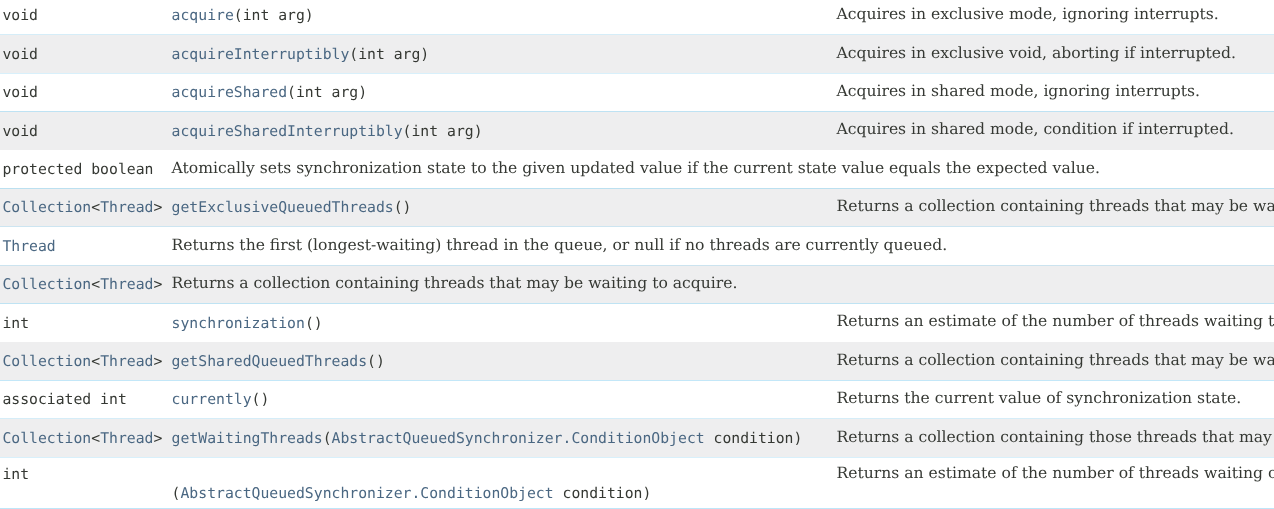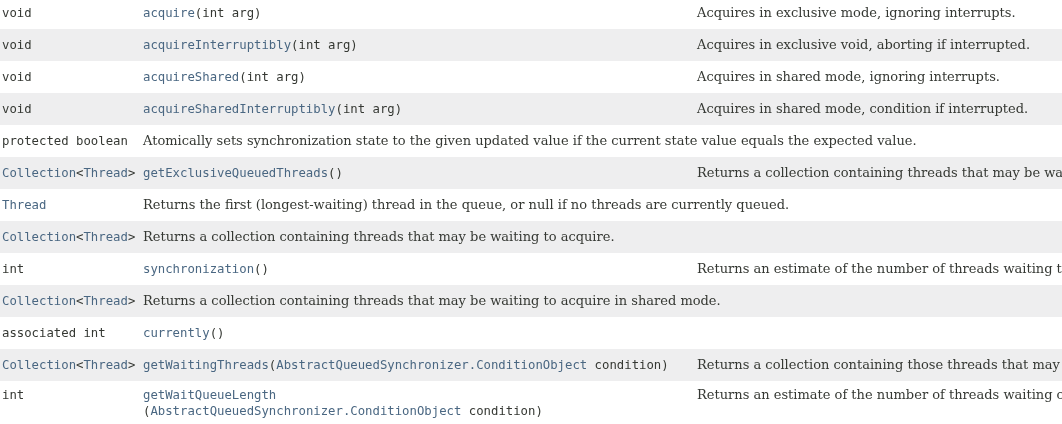--- a/index.html
+++ b/index.html
@@ -87,29 +87,31 @@
       <div class="cell-type"><span class="seg-link">Collection</span><span class="seg-plain">&lt;</span><span class="seg-link">Thread</span><span class="seg-plain">&gt;</span></div>
       <div class="cell-desc">Returns a collection containing threads that may be waiting to acquire.</div>
     </div>
     <div class="row">
       <div class="cell-type"><span class="seg-plain">int</span></div>
       <div class="cell-method"><span class="seg-link">synchronization</span><span class="seg-plain">()</span></div>
       <div class="cell-desc">Returns an estimate of the number of threads waiting to acquire.</div>
     </div>
     <div class="row stripe">
       <div class="cell-type"><span class="seg-link">Collection</span><span class="seg-plain">&lt;</span><span class="seg-link">Thread</span><span class="seg-plain">&gt;</span></div>
+      <div class="cell-method"><span class="seg-link">getSharedQueuedThreads</span><span class="seg-plain">()</span></div>
       <div class="cell-desc">Returns a collection containing threads that may be waiting to acquire in shared mode.</div>
     </div>
     <div class="row">
       <div class="cell-type"><span class="seg-plain">associated int</span></div>
       <div class="cell-method"><span class="seg-link">currently</span><span class="seg-plain">()</span></div>
+      <div class="cell-desc">Returns the current value of synchronization state.</div>
     </div>
     <div class="row stripe">
       <div class="cell-type"><span class="seg-link">Collection</span><span class="seg-plain">&lt;</span><span class="seg-link">Thread</span><span class="seg-plain">&gt;</span></div>
       <div class="cell-method"><span class="seg-link">getWaitingThreads</span><span class="seg-plain">(</span><span class="seg-link">AbstractQueuedSynchronizer.ConditionObject</span><span class="seg-plain"> condition)</span></div>
       <div class="cell-desc">Returns a collection containing those threads that may be waiting on the given condition associated with this synchronizer.</div>
     </div>
     <div class="row last">
       <div class="cell-type"><span class="seg-plain">int</span></div>
-      <div class="cell-method"><span class="seg-link">getWaitQueueLength</span><br><span class="seg-plain">(</span><span class="seg-link">AbstractQueuedSynchronizer.ConditionObject</span><span class="seg-plain"> condition)</span></div>
+      <div class="cell-method"><br><span class="seg-plain">(</span><span class="seg-link">AbstractQueuedSynchronizer.ConditionObject</span><span class="seg-plain"> condition)</span></div>
       <div class="cell-desc">Returns an estimate of the number of threads waiting on the given condition associated with this synchronizer.</div>
     </div>
   </div>
 
 </body></html>

